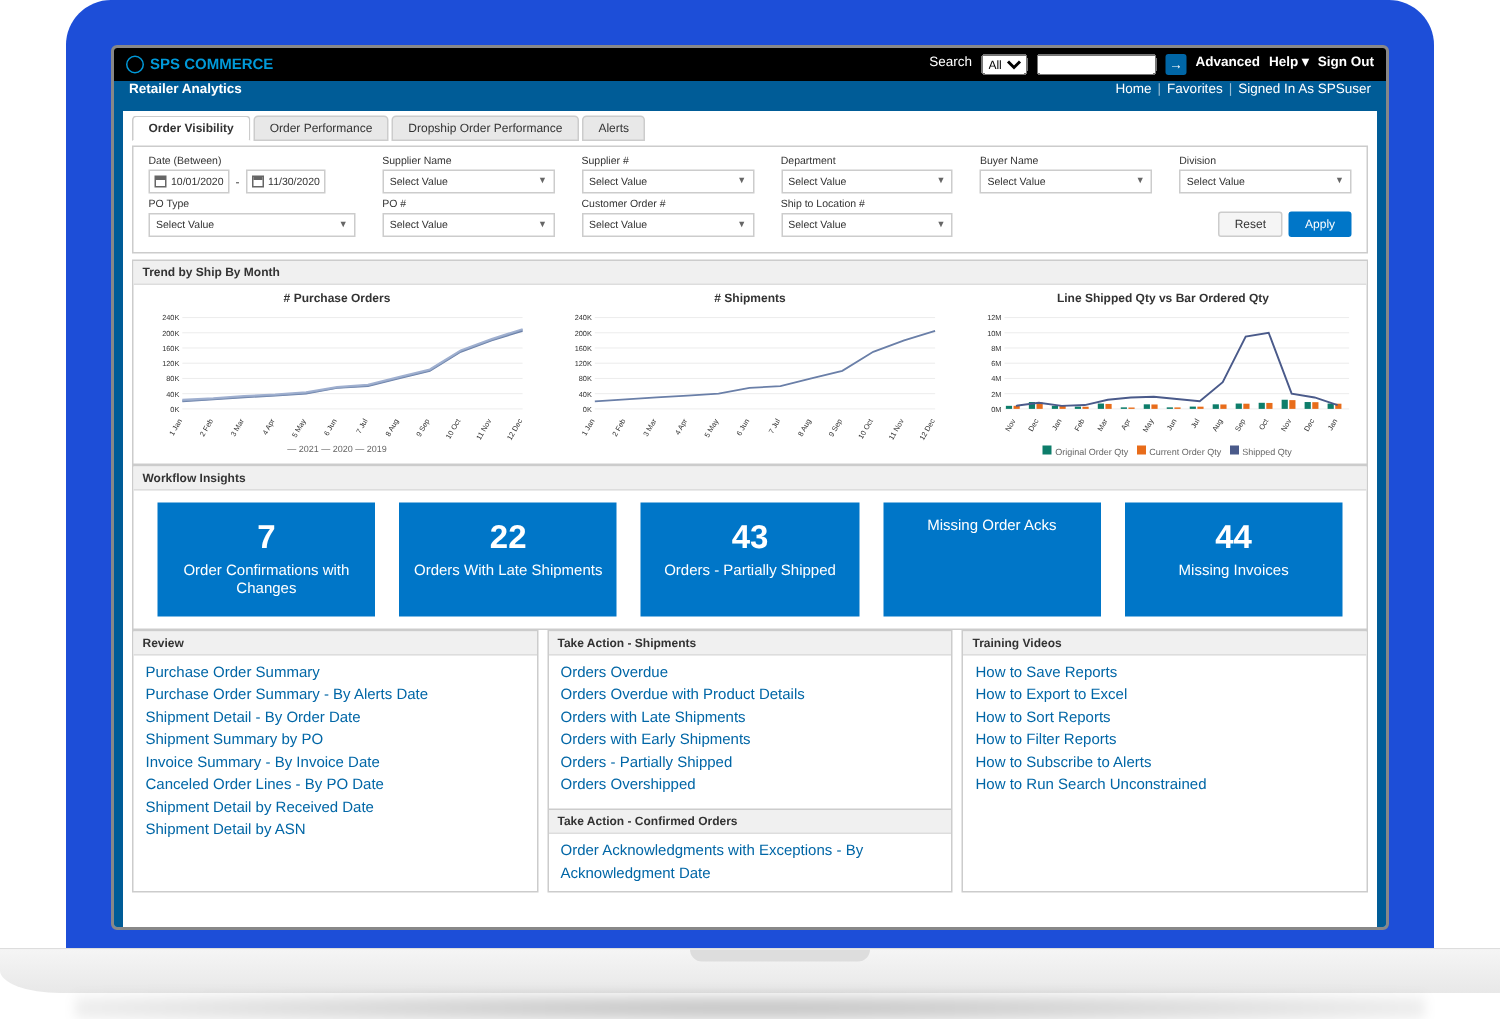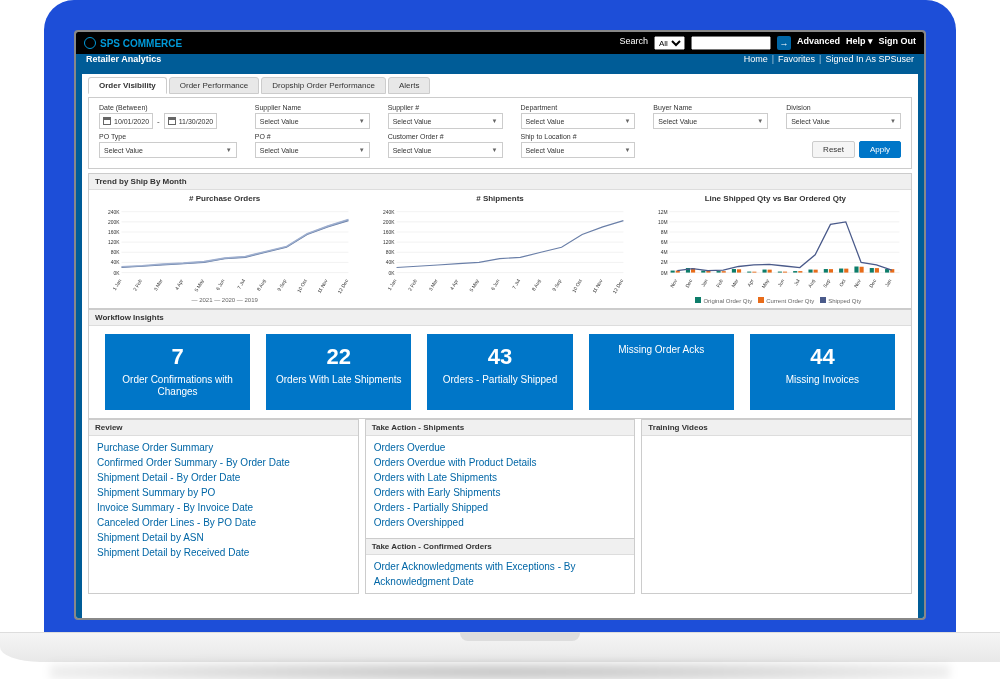--- a/index.html
+++ b/index.html
@@ -363,27 +363,27 @@
               <div class="kpi-lbl">Missing Invoices</div>
             </div>
           </div>
       </div>
 
       <div class="linkcols">
         <div class="linkcol">
           <div class="linkcol-h">Review</div>
           <div class="linkcol-b linklist" id="review-links">
               <a>Purchase Order Summary</a>
-              <a>Confirmed Order Summary - By Order Date</a>
+              <a>Purchase Order Summary - By Alerts Date</a>
               <a>Shipment Detail - By Order Date</a>
               <a>Shipment Summary by PO</a>
               <a>Invoice Summary - By Invoice Date</a>
               <a>Canceled Order Lines - By PO Date</a>
+              <a>Shipment Detail by Received Date</a>
               <a>Shipment Detail by ASN</a>
-              <a>Shipment Detail by Received Date</a>
             </div>
         </div>
         <div class="linkcol stack">
           <div class="linkcol-h">Take Action - Shipments</div>
           <div class="linkcol-b linklist" id="ship-links">
               <a>Orders Overdue</a>
               <a>Orders Overdue with Product Details</a>
               <a>Orders with Late Shipments</a>
               <a>Orders with Early Shipments</a>
               <a>Orders - Partially Shipped</a>
@@ -391,20 +391,28 @@
             </div>
           <div class="linkcol-sub">
             <div class="linkcol-h">Take Action - Confirmed Orders</div>
             <div class="linkcol-b linklist" id="conf-links">
                 <a>Order Acknowledgments with Exceptions - By Acknowledgment Date</a>
               </div>
           </div>
         </div>
         <div class="linkcol">
           <div class="linkcol-h">Training Videos</div>
+          <div class="linkcol-b linklist" id="train-links">
+              <a>How to Save Reports</a>
+              <a>How to Export to Excel</a>
+              <a>How to Sort Reports</a>
+              <a>How to Filter Reports</a>
+              <a>How to Subscribe to Alerts</a>
+              <a>How to Run Search Unconstrained</a>
+            </div>
         </div>
       </div>
 
     </div>
   </div>
 </div>
 <div class="laptop-base">
     <div class="laptop-notch"></div>
   </div>
 <div class="shadow"></div>

